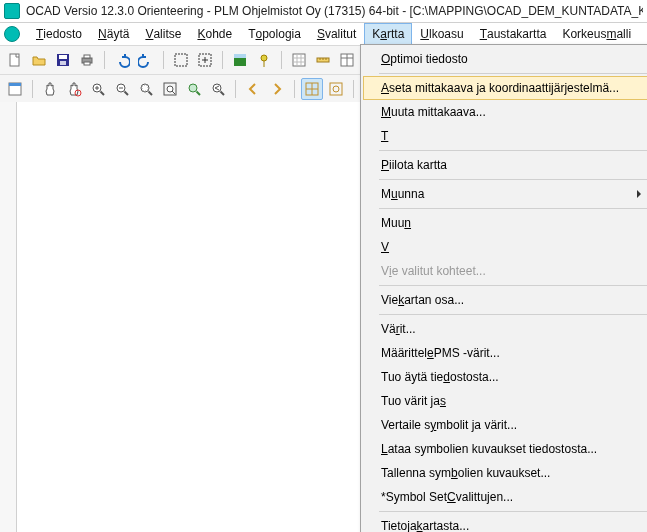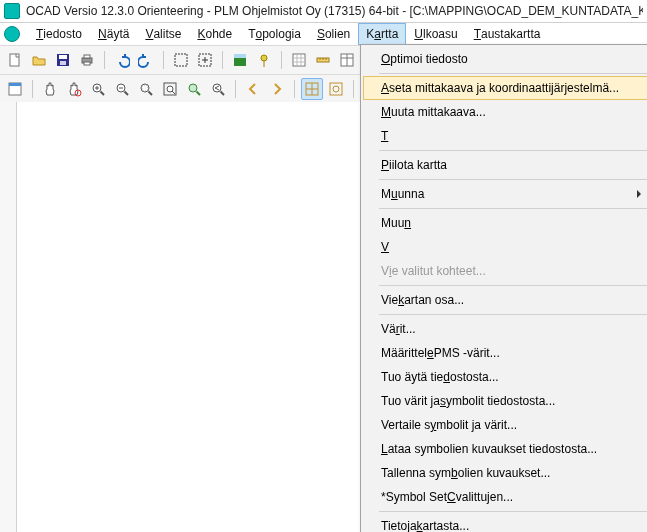--- a/index.html
+++ b/index.html
@@ -191,36 +191,41 @@
       <span>ohde</span>
     </div>
   <div class="menu-item">
       <span>T</span>
       <span class="mne">o</span>
       <span>pologia</span>
     </div>
   <div class="menu-item">
       <span></span>
       <span class="mne">S</span>
-      <span>olien</span>
+      <span>valitut</span>
     </div>
   <div class="menu-item active">
       <span>K</span>
       <span class="mne">a</span>
       <span>rtta</span>
     </div>
   <div class="menu-item">
       <span></span>
       <span class="mne">U</span>
       <span>lkoasu</span>
     </div>
   <div class="menu-item">
       <span></span>
       <span class="mne">T</span>
       <span>austakartta</span>
+    </div>
+  <div class="menu-item">
+      <span>Korkeus</span>
+      <span class="mne">m</span>
+      <span>alli</span>
     </div>
   <div class="menu-item">
       <span></span>
     </div>
 </div>
 
 <div class="toolbar-row">
   <div class="tb-btn">
       <svg width="16" height="16">
         <rect x="3" y="2" width="9" height="12" fill="#fff" stroke="#777"></rect>
@@ -478,21 +483,20 @@
       <span> PMS -värit...</span>
     </div>
   <div class="dd-item">
       <span>Tuo äytä tie</span>
       <span class="mne">d</span>
       <span>ostosta...</span>
     </div>
   <div class="dd-item">
       <span>Tuo värit ja </span>
       <span class="mne">s</span>
-      <span>ymbolit tiedostosta...</span>
     </div>
   <div class="dd-item">
       <span>Vertaile s</span>
       <span class="mne">y</span>
       <span>mbolit ja värit...</span>
     </div>
   <div class="dd-item">
       <span></span>
       <span class="mne">L</span>
       <span>ataa symbolien kuvaukset tiedostosta...</span>

